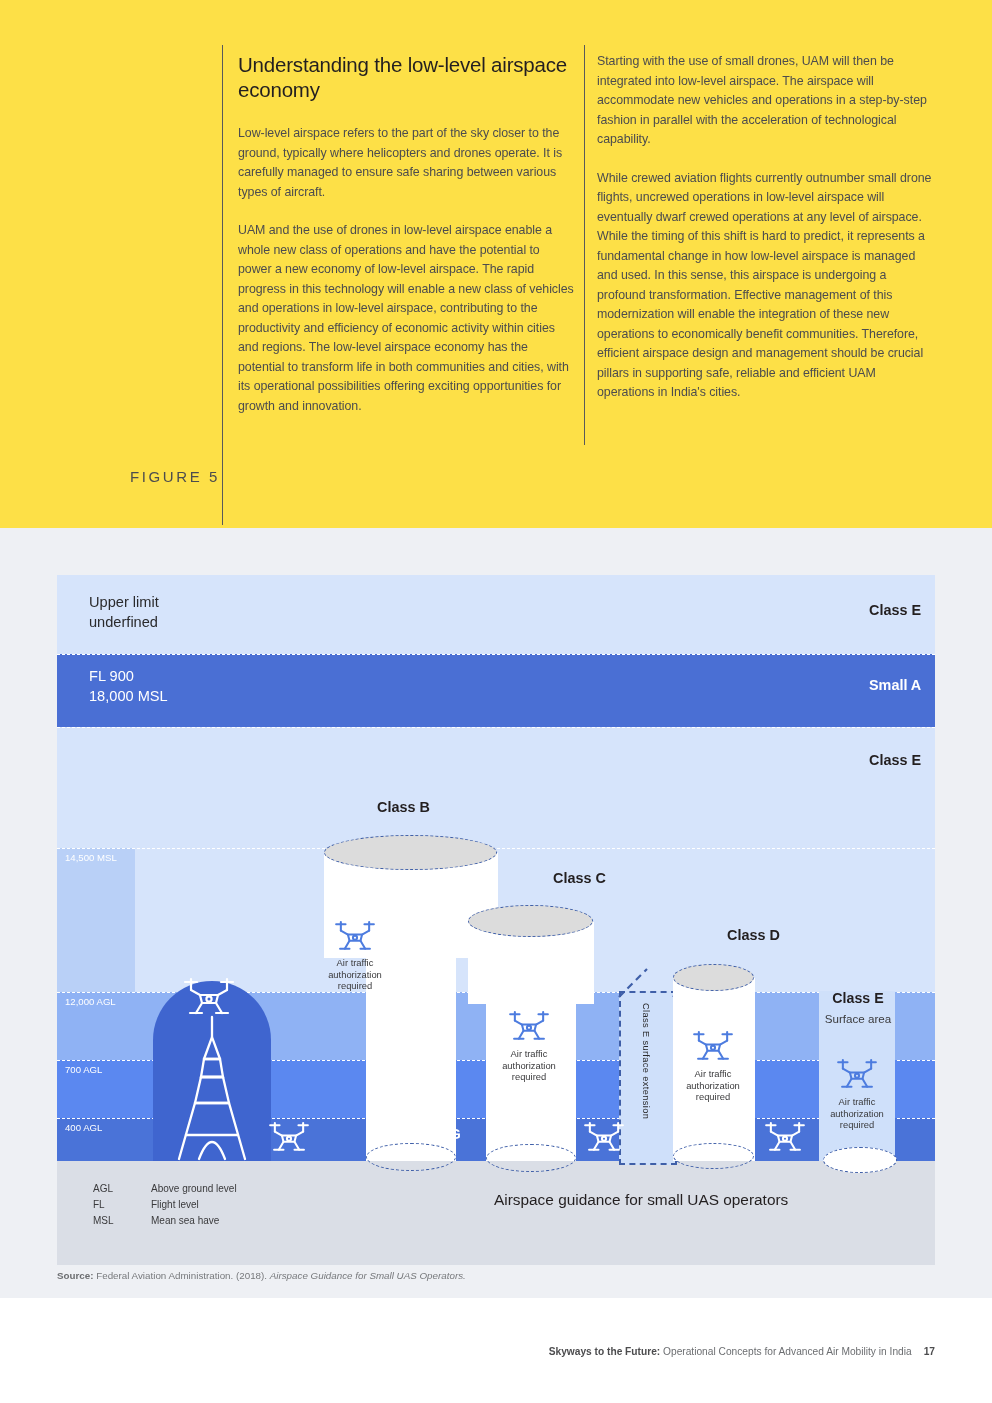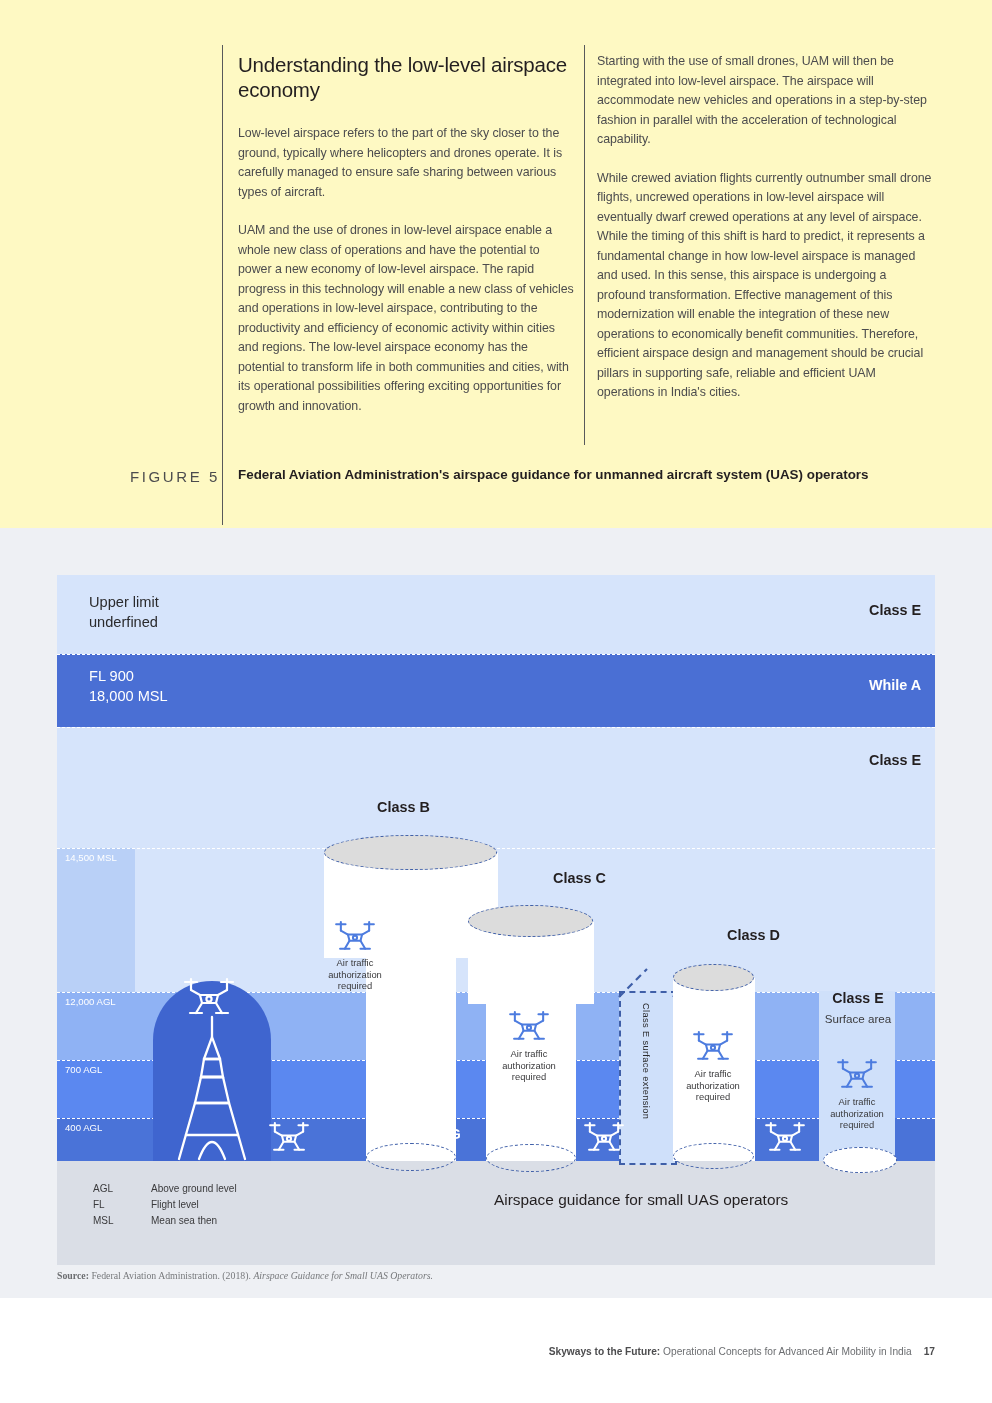--- a/index.html
+++ b/index.html
@@ -6,21 +6,21 @@
   body{
     width:992px;height:1403px;
     background:#ffffff;
     font-family:"Liberation Sans", sans-serif;
     color:#231f20;
     position:relative;
     overflow:hidden;
   }
 
   
-  .toparea{position:absolute;left:0;top:0;width:992px;height:528px;background:#fef9c3;text-decoration:underline;}
+  .toparea{position:absolute;left:0;top:0;width:992px;height:528px;background:#fde047;text-decoration:underline;}
   .rule{position:absolute;width:1px;background:#58595b;}
   .col{position:absolute;}
   .col h1{
     font-size:20.5px;line-height:25px;font-weight:400;margin:0 0 22px 0;
     color:#231f20;letter-spacing:-0.2px;
   }
   .col p{
     font-size:12.4px;line-height:19.5px;margin:0 0 19px 0;color:#4c4c4e;
     letter-spacing:-0.05px;
   }
@@ -78,21 +78,21 @@
   
   .legend{position:absolute;left:36px;top:608px;font-size:10px;color:#3a3a3c;}
   .legend .row{display:flex;margin-bottom:5px;}
   .legend .abbr{width:58px;}
   .panel-caption{
     position:absolute;left:437px;top:616px;width:420px;
     font-size:15.4px;color:#231f20;
   }
 
   
-  .source{position:absolute;left:57px;top:1270px;font-size:9.8px;color:#77797c;font-family:Liberation Serif, serif;}
+  .source{position:absolute;left:57px;top:1270px;font-size:9.8px;color:#77797c;}
   .source b{font-weight:bold;color:#6c6e71;}
   .source i{font-style:italic;}
   .footer{
     position:absolute;right:57px;top:1346px;font-size:10.2px;color:#6c6e71;
     white-space:nowrap;
     margin-left:20px;
   }
   .footer .bold{font-weight:bold;color:#4c4c4e;}
   .footer .pg{font-weight:bold;color:#4c4c4e;margin-left:12px;}
 </style>
@@ -109,21 +109,20 @@
     <p>Low-level airspace refers to the part of the sky closer to the ground, typically where helicopters and drones operate. It is carefully managed to ensure safe sharing between various types of aircraft.</p>
     <p>UAM and the use of drones in low-level airspace enable a whole new class of operations and have the potential to power a new economy of low-level airspace. The rapid progress in this technology will enable a new class of vehicles and operations in low-level airspace, contributing to the productivity and efficiency of economic activity within cities and regions. The low-level airspace economy has the potential to transform life in both communities and cities, with its operational possibilities offering exciting opportunities for growth and innovation.</p>
   </div>
 
   <div class="col" style="left:597px;top:52px;width:336px;">
     <p>Starting with the use of small drones, UAM will then be integrated into low-level airspace. The airspace will accommodate new vehicles and operations in a step-by-step fashion in parallel with the acceleration of technological capability.</p>
     <p>While crewed aviation flights currently outnumber small drone flights, uncrewed operations in low-level airspace will eventually dwarf crewed operations at any level of airspace. While the timing of this shift is hard to predict, it represents a fundamental change in how low-level airspace is managed and used. In this sense, this airspace is undergoing a profound transformation. Effective management of this modernization will enable the integration of these new operations to economically benefit communities. Therefore, efficient airspace design and management should be crucial pillars in supporting safe, reliable and efficient UAM operations in India's cities.</p>
   </div>
 
   <div class="figlabel">FIGURE 5</div>
-  <div class="figtitle">Federal Aviation Administration's airspace guidance for unmanned aircraft system (UAS) operators</div>
 </div>
 
 <div class="greyband"></div>
 
 <div class="figpanel">
 
   <div class="layer sky-e-top"></div>
   <div class="layer sky-a"></div>
   <div class="layer sky-e-mid"></div>
   <div class="layer ground"></div>
@@ -337,21 +336,21 @@
   <div style="position:absolute;left:32px;top:17px;font-size:14.6px;line-height:20px;color:#2a2a2c;">
     <div>Upper limit</div>
     <div>underfined</div>
   </div>
   <div class="classlbl" style="left:812px;top:27px;font-size:14.4px;color:#231f20;">Class E</div>
 
   <div style="position:absolute;left:32px;top:91px;font-size:14.6px;line-height:20px;color:#ffffff;">
     <div>FL 900</div>
     <div>18,000 MSL</div>
   </div>
-  <div class="classlbl" style="left:812px;top:102px;font-size:14.4px;color:#ffffff;">While A</div>
+  <div class="classlbl" style="left:812px;top:102px;font-size:14.4px;color:#ffffff;">Small A</div>
 
   <div class="classlbl" style="left:812px;top:177px;font-size:14.4px;color:#231f20;">Class E</div>
 
   <div class="classlbl" style="left:351px;top:551px;font-size:14.2px;color:#ffffff;">Class G</div>
 
   <div class="lbl" style="left:8px;top:277px;">14,500 MSL</div>
   <div class="lbl" style="left:8px;top:421px;">12,000 AGL</div>
   <div class="lbl" style="left:8px;top:489px;">700 AGL</div>
   <div class="lbl" style="left:8px;top:547px;">400 AGL</div>
 
@@ -359,21 +358,21 @@
     <div class="row">
       <div class="abbr">AGL</div>
       <div>Above ground level</div>
     </div>
     <div class="row">
       <div class="abbr">FL</div>
       <div>Flight level</div>
     </div>
     <div class="row">
       <div class="abbr">MSL</div>
-      <div>Mean sea then</div>
+      <div>Mean sea have</div>
     </div>
   </div>
   <div class="panel-caption">Airspace guidance for small UAS operators</div>
 </div>
 
 <div class="source">
   <b>Source:</b><span> Federal Aviation Administration. (2018). </span><i>Airspace Guidance for Small UAS Operators.</i>
 </div>
 
 <div class="footer">

